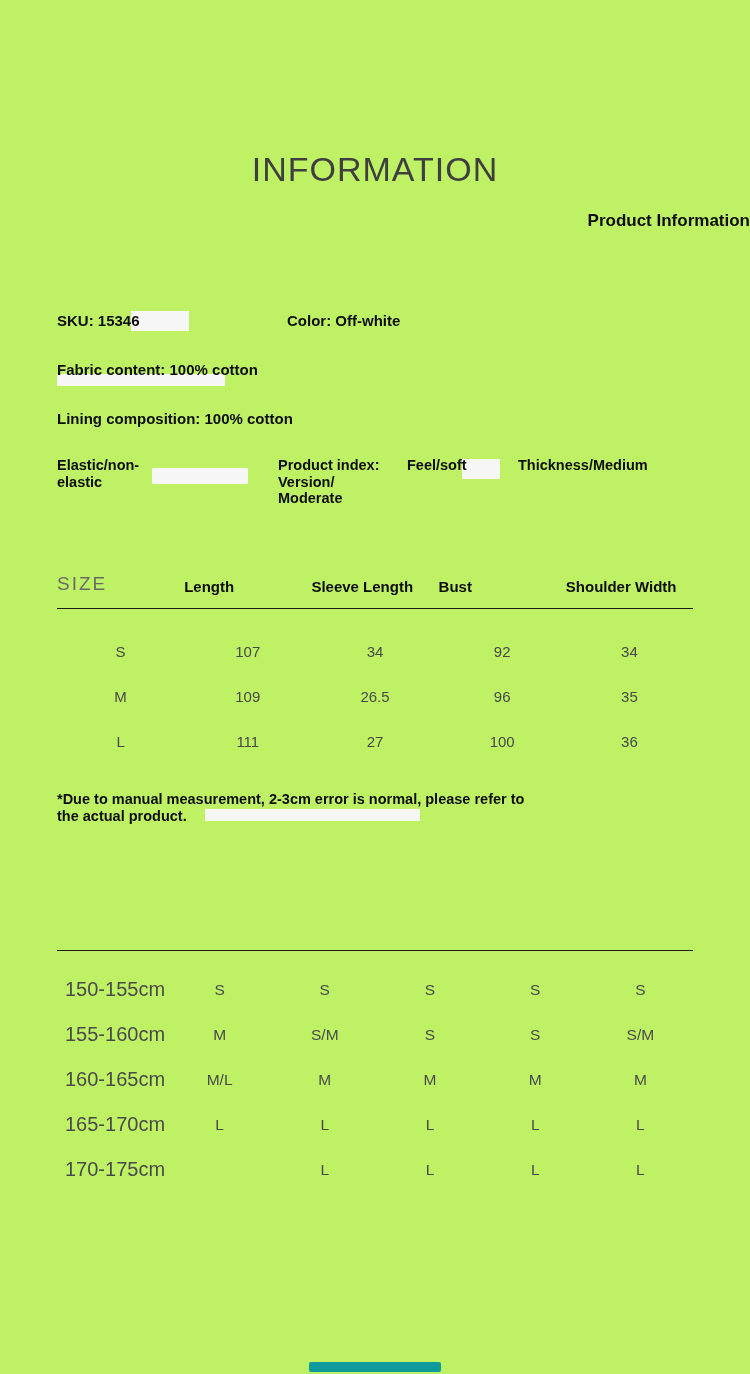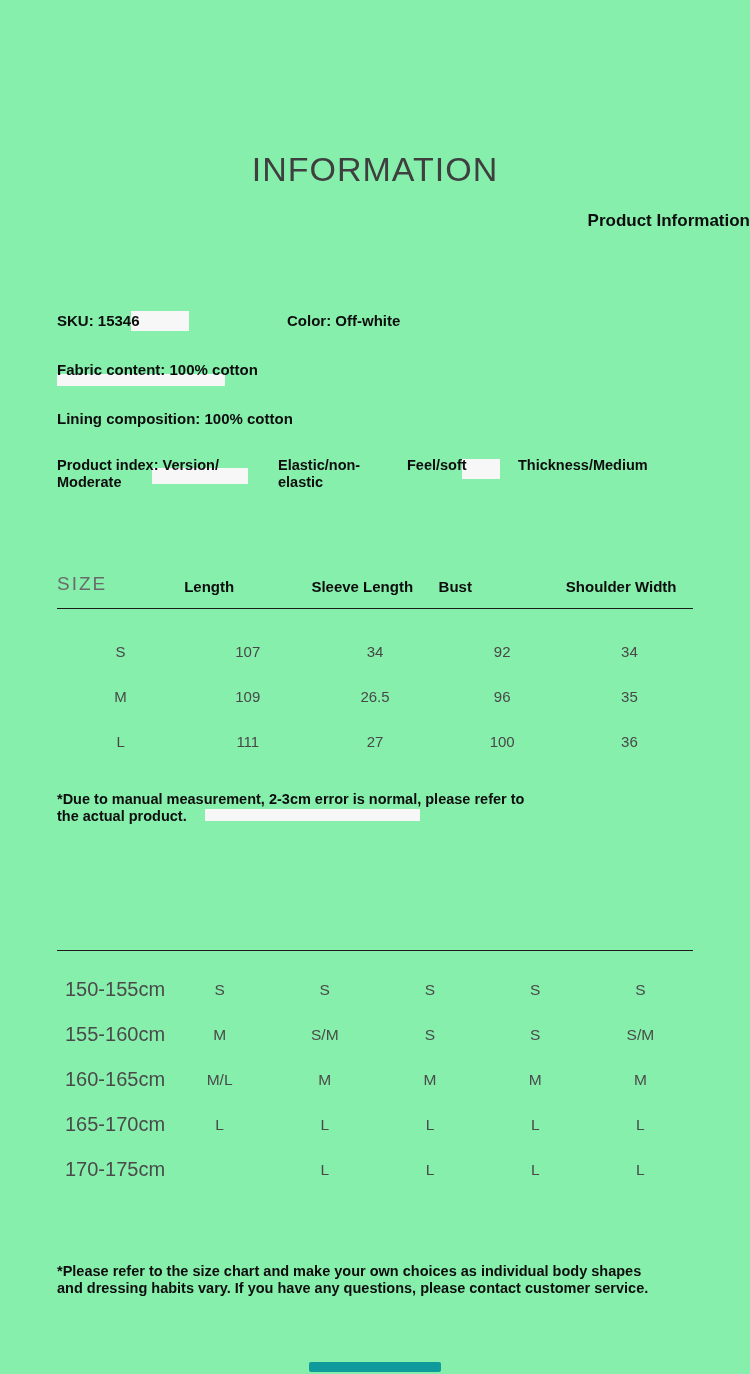--- a/index.html
+++ b/index.html
@@ -1,18 +1,18 @@
 <!DOCTYPE html>
 <html><head>
 <meta charset="utf-8">
 <style>
   * { margin:0; padding:0; box-sizing:border-box; }
   html,body { background:#ffffff; }
   body { font-family:"Liberation Sans", sans-serif; color:#0d0d0d; }
-  .page { position:relative; width:750px; height:1374px; background:#86efac; overflow:hidden; margin:0 auto; }
+  .page { position:relative; width:750px; height:1374px; background:#bef264; overflow:hidden; margin:0 auto; }
 
   .ghost { position:absolute; background:#f7f7f7; }
 
   .title { position:absolute; top:150px; left:0; width:100%; text-align:center;
            font-size:34px; font-weight:400; color:#3f3f3f; letter-spacing:1px; }
   .subtitle { position:absolute; top:211px; left:0; width:100%; text-align:right;
               font-size:17px; font-weight:700; color:#0d0d0d; }
 
   .lbl { position:absolute; font-size:15px; font-weight:700; color:#0d0d0d; }
   .sku { left:57px; top:312px;text-align:right; }
@@ -64,24 +64,24 @@
 
   <div class="title">INFORMATION</div>
   <div class="subtitle">Product Information</div>
 
   <div class="lbl sku">SKU: 15346</div>
   <div class="lbl color">Color: Off-white</div>
   <div class="lbl fabric">Fabric content: 100% cotton</div>
   <div class="lbl lining">Lining composition: 100% cotton</div>
 
   <div class="index-row">
+    <div class="index-item preline">Elastic/non-
+elastic</div>
     <div class="index-item preline">Product index: Version/
 Moderate</div>
-    <div class="index-item preline">Elastic/non-
-elastic</div>
     <div class="index-item">Feel/soft</div>
     <div class="index-item">Thickness/Medium</div>
   </div>
 
   <div class="size-table">
     <div class="st-head">
       <div class="hcell size-word">SIZE</div>
       <div class="hcell">Length</div>
       <div class="hcell">Sleeve Length</div>
       <div class="hcell">Bust</div>
@@ -155,18 +155,16 @@
         <div class="hcol">170-175cm</div>
         <div class="fcell"></div>
         <div class="fcell">L</div>
         <div class="fcell">L</div>
         <div class="fcell">L</div>
         <div class="fcell">L</div>
       </div>
     </div>
   </div>
 
-  <div class="note note2">*Please refer to the size chart and make your own choices as individual body shapes
-and dressing habits vary. If you have any questions, please contact customer service.</div>
 
   <div class="accent-bar" style="background: rgb(15, 155, 155);"></div>
 
 </div>
 
 </body></html>

